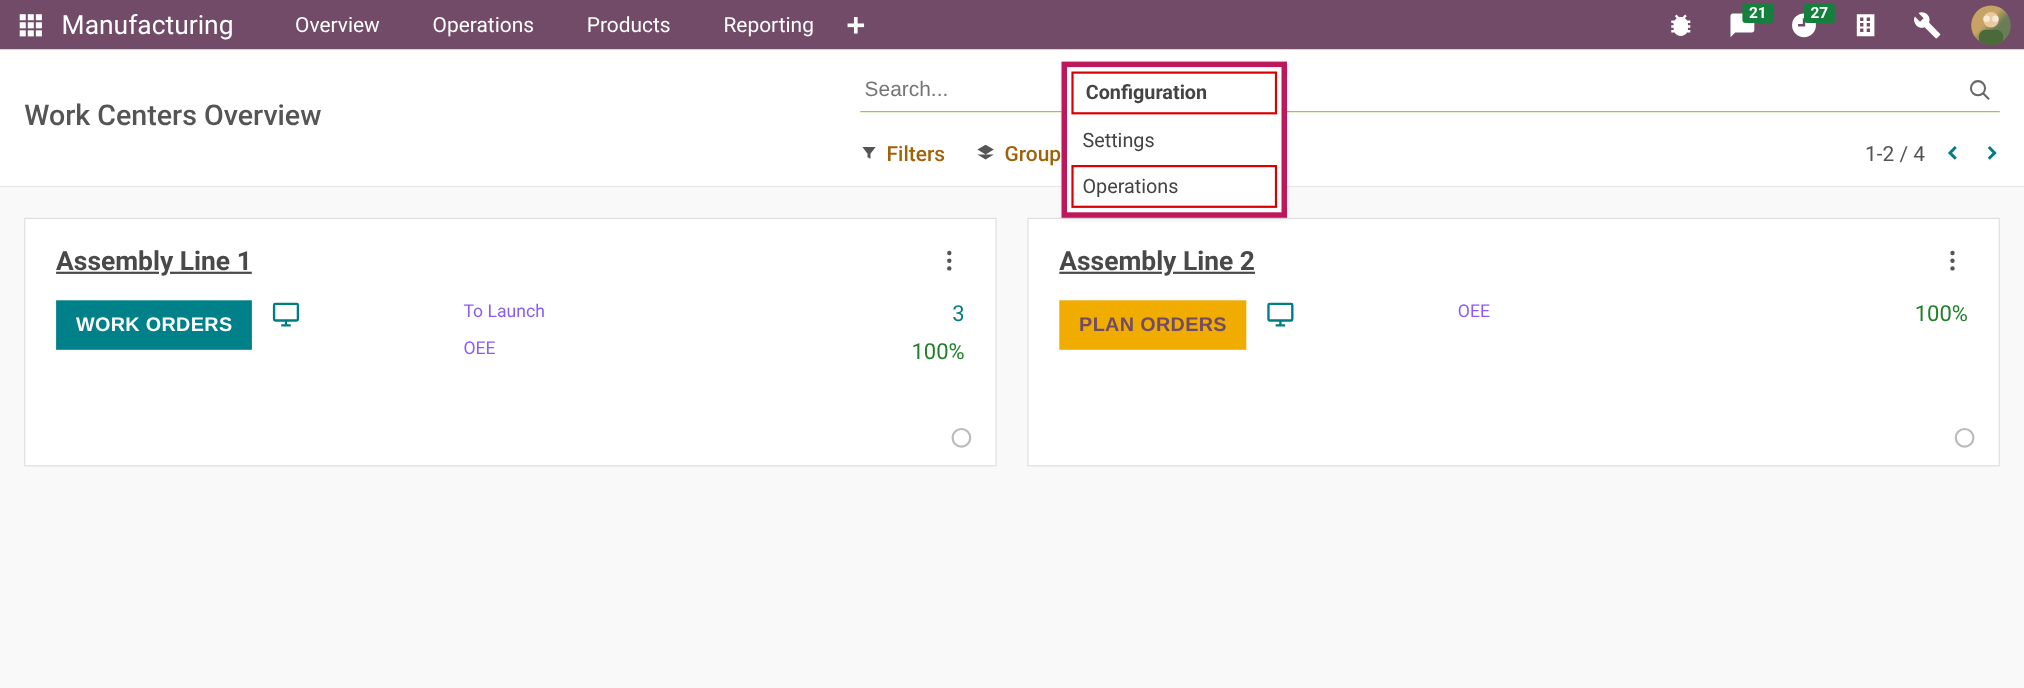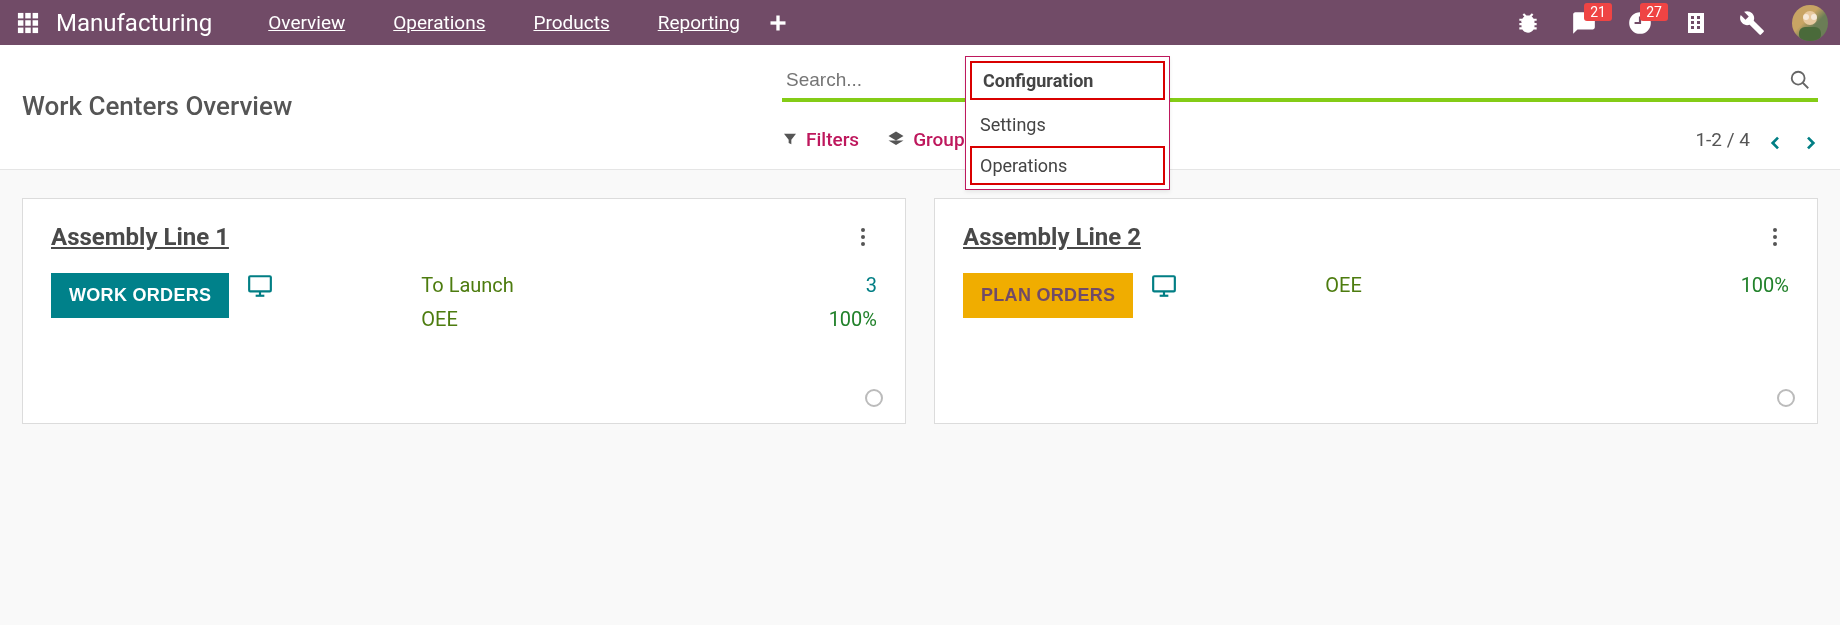--- a/index.html
+++ b/index.html
@@ -2,64 +2,64 @@
 <html><head>
 <meta charset="utf-8">
 <style>
   * { box-sizing: border-box; margin: 0; padding: 0; }
   body { font-family: -apple-system, BlinkMacSystemFont, "Segoe UI", Roboto, "Helvetica Neue", Arial, sans-serif; background: #f9f9f9; width: 1840px; height: 625px; overflow: hidden; color: #444; }
   
   
   .navbar { background: #714B67; color: #fff; height: 45px; display: flex; align-items: center; padding: 0 12px; }
   .apps-grid-btn { width: 32px; height: 32px; display: flex; align-items: center; justify-content: center; margin-right: 12px; cursor: pointer; }
   .app-title { font-size: 24px; font-weight: 400; color: #fff; margin-right: 32px; }
-  .nav-items { display: flex; align-items: flex-start; height: 100%; text-decoration: underline; }
+  .nav-items { display: flex; align-items: flex-start; height: 100%; }
   .nav-item { color: #fff; font-size: 19px; padding: 0 24px; height: 100%; display: flex; align-items: center; cursor: pointer; }
   .nav-item.plus { padding: 0 4px; }
   .nav-spacer { flex: 1; }
   .nav-icon-btn { position: relative; width: 44px; height: 44px; display: flex; align-items: center; justify-content: center; cursor: pointer; margin: 0 6px; }
-  .nav-badge { position: absolute; top: 2px; right: -6px; background: #ef4444; color: #fff; font-size: 14px; font-weight: 400; padding: 1px 6px; border-radius: 3px; }
+  .nav-badge { position: absolute; top: 2px; right: -6px; background: #15803d; color: #fff; font-size: 14px; font-weight: 700; padding: 1px 6px; border-radius: 3px; }
   .avatar { width: 36px; height: 36px; border-radius: 50%; background: linear-gradient(135deg,#c8a464 40%,#6b7d56 60%); margin-left: 12px; cursor: pointer; overflow: hidden; display:flex; align-items:center; justify-content:center; }
   .avatar svg { width: 36px; height: 36px; }
 
   
-  .config-menu { position: absolute; top: 56px; left: 965px; width: 205px; background: #fff; border: 1px solid #be185d; display: flex; flex-direction: column; z-index: 100; box-shadow: 0 2px 4px rgba(0,0,0,0.08); }
+  .config-menu { position: absolute; top: 56px; left: 965px; width: 205px; background: #fff; border: 5px solid #be185d; display: flex; flex-direction: column; z-index: 100; box-shadow: 0 2px 4px rgba(0,0,0,0.08); }
   .config-header { padding: 10px 14px; font-weight: 700; font-size: 18px; color: #444; outline: 2px solid #d90000; outline-offset: -3px; margin: 3px; }
   .config-item { padding: 10px 14px; font-size: 18px; color: #444; cursor: pointer; }
   .config-highlight { outline: 2px solid #d90000; outline-offset: -3px; margin: 0 3px 3px 3px; padding-top: 0; }
   .config-highlight .config-item { padding: 10px 11px; }
 
   
   .control-panel { background: #fff; border-bottom: 1px solid #e5e5e5; padding: 10px 22px 0 22px; }
   .cp-row1 { display: flex; align-items: center; height: 54px; }
   .page-title { flex: 0 0 760px; font-size: 26px; color: #555; font-weight: 500; margin-top: 48px; }
-  .search-wrap { flex: 1; display: flex; align-items: center; border-bottom: 4px solid #84cc16; height: 40px; padding: 0 4px; }
+  .search-wrap { flex: 1; display: flex; align-items: center; border-bottom: 1px solid #84cc16; height: 40px; padding: 0 4px; }
   .search-input { flex: 1; border: none; outline: none; font-size: 19px; color: #888; background: transparent; }
   .search-icon-btn { width: 28px; height: 28px; display: flex; align-items: center; justify-content: center; cursor: pointer; }
 
   .cp-row2 { display: flex; align-items: center; height: 60px; }
   .cp-left-placeholder { flex: 0 0 760px; }
   .filter-section { display: flex; align-items: center; gap: 28px; }
-  .filter-token { display: flex; align-items: center; gap: 8px; font-size: 19px; color: #be185d; cursor: pointer; font-weight: 500; text-align: center; }
-  .pager-section { margin-left: auto; display: flex; align-items: flex-end; gap: 18px; font-size: 19px; color: #555; }
+  .filter-token { display: flex; align-items: center; gap: 8px; font-size: 19px; color: #a16207; cursor: pointer; font-weight: 500; text-align: center; }
+  .pager-section { margin-left: auto; display: flex; align-items: center; gap: 18px; font-size: 19px; color: #555; }
   .pager-btn { color: #017E84; cursor: pointer; display:flex; align-items:center; }
 
   
   .board { padding: 28px 22px; display: flex; gap: 28px; }
   .card { flex: 1; background: #fff; border: 1px solid #dcdcdc; padding: 24px 28px 18px 28px; position: relative; min-height: 226px; }
   .card-header { display: flex; align-items: center; }
   .card-title { font-size: 24px; font-weight: 700; color: #494949; flex: 1; text-decoration: underline; }
   .kebab-btn { width: 28px; height: 28px; display: flex; align-items: center; justify-content: center; cursor: pointer; color: #555; }
   .card-body { display: flex; align-items: flex-start; margin-top: 22px; gap: 18px; }
   .order-btn { font-size: 18px; font-weight: 700; padding: 12px 18px; cursor: pointer; border: none; letter-spacing: 0.3px; }
   .order-btn.teal { background: #00818A; color: #fff; }
   .order-btn.yellow { background: #F0AD00; color: #714B67; }
   .monitor-icon { color: #017E84; display:flex; align-items:center; cursor:pointer; }
   .stats { flex: 1; display: grid; grid-template-columns: 1fr auto; row-gap: 10px; margin-left: 130px; }
-  .stat-label { font-size: 20px; color: #4d7c0f; }
+  .stat-label { font-size: 16px; color: #8b5cf6; }
   .stat-value { font-size: 20px; color: #017E84; text-align: right; }
   .stat-value.green { color: #21812A; font-weight: 400; }
   .card-footer { position: absolute; bottom: 16px; right: 22px; }
   .dot { width: 18px; height: 18px; border-radius: 50%; border: 2px solid #bbb; background: #fff; cursor: pointer; }
 
   svg { display: block; }
 </style>
 </head>
 <body>
 

